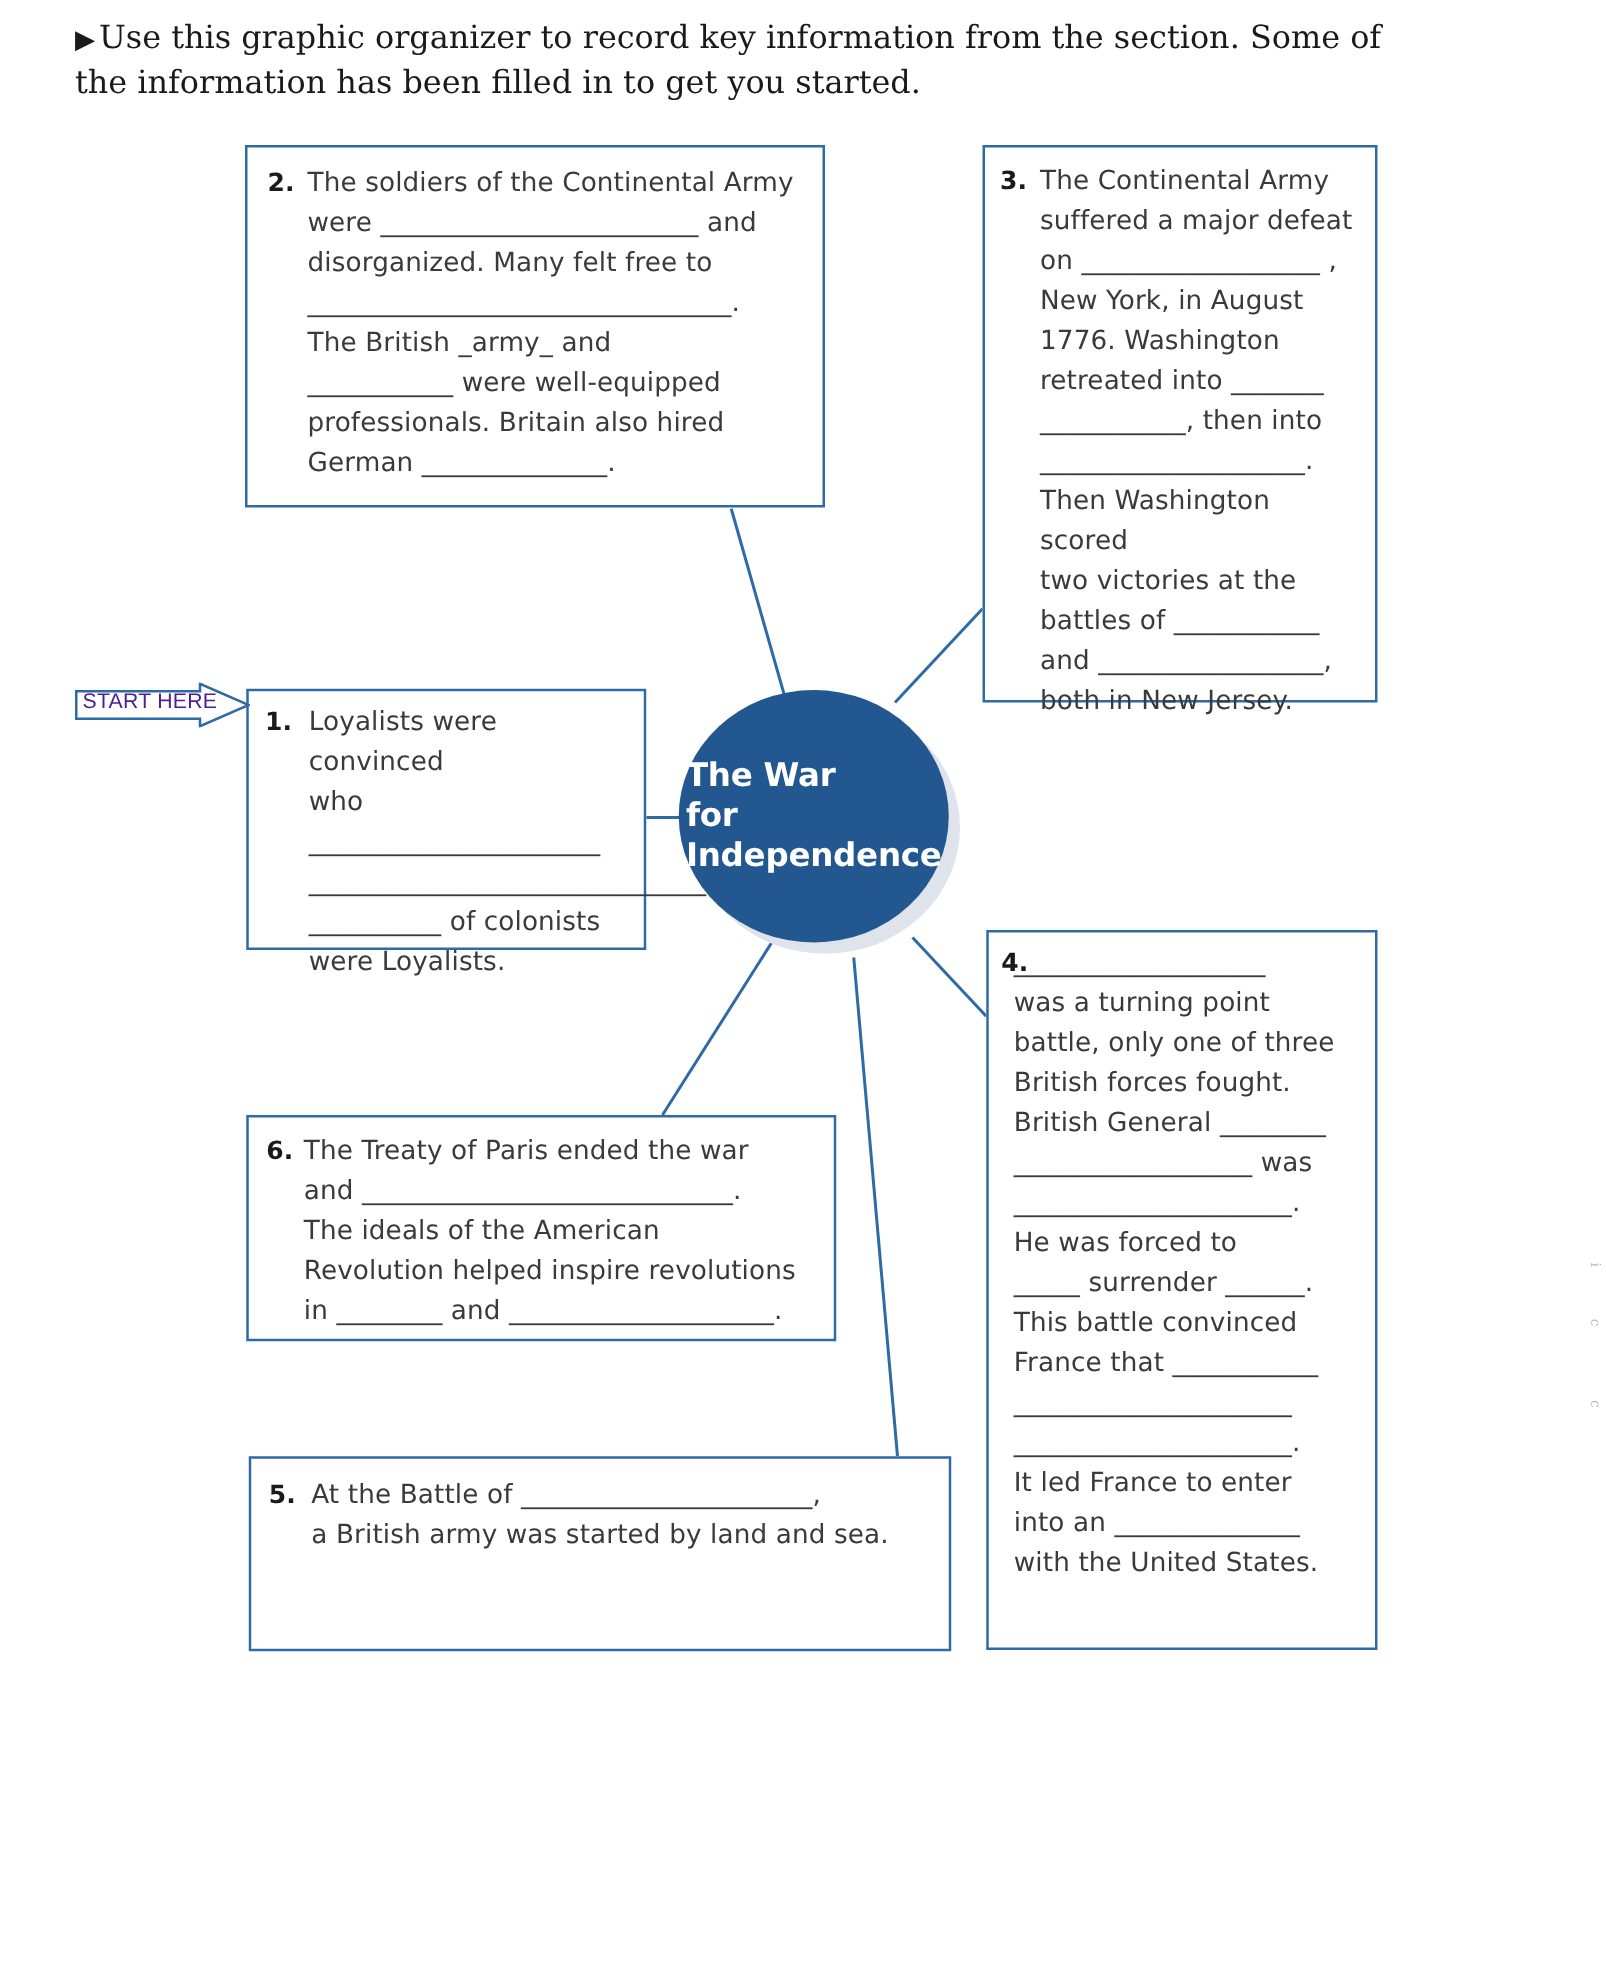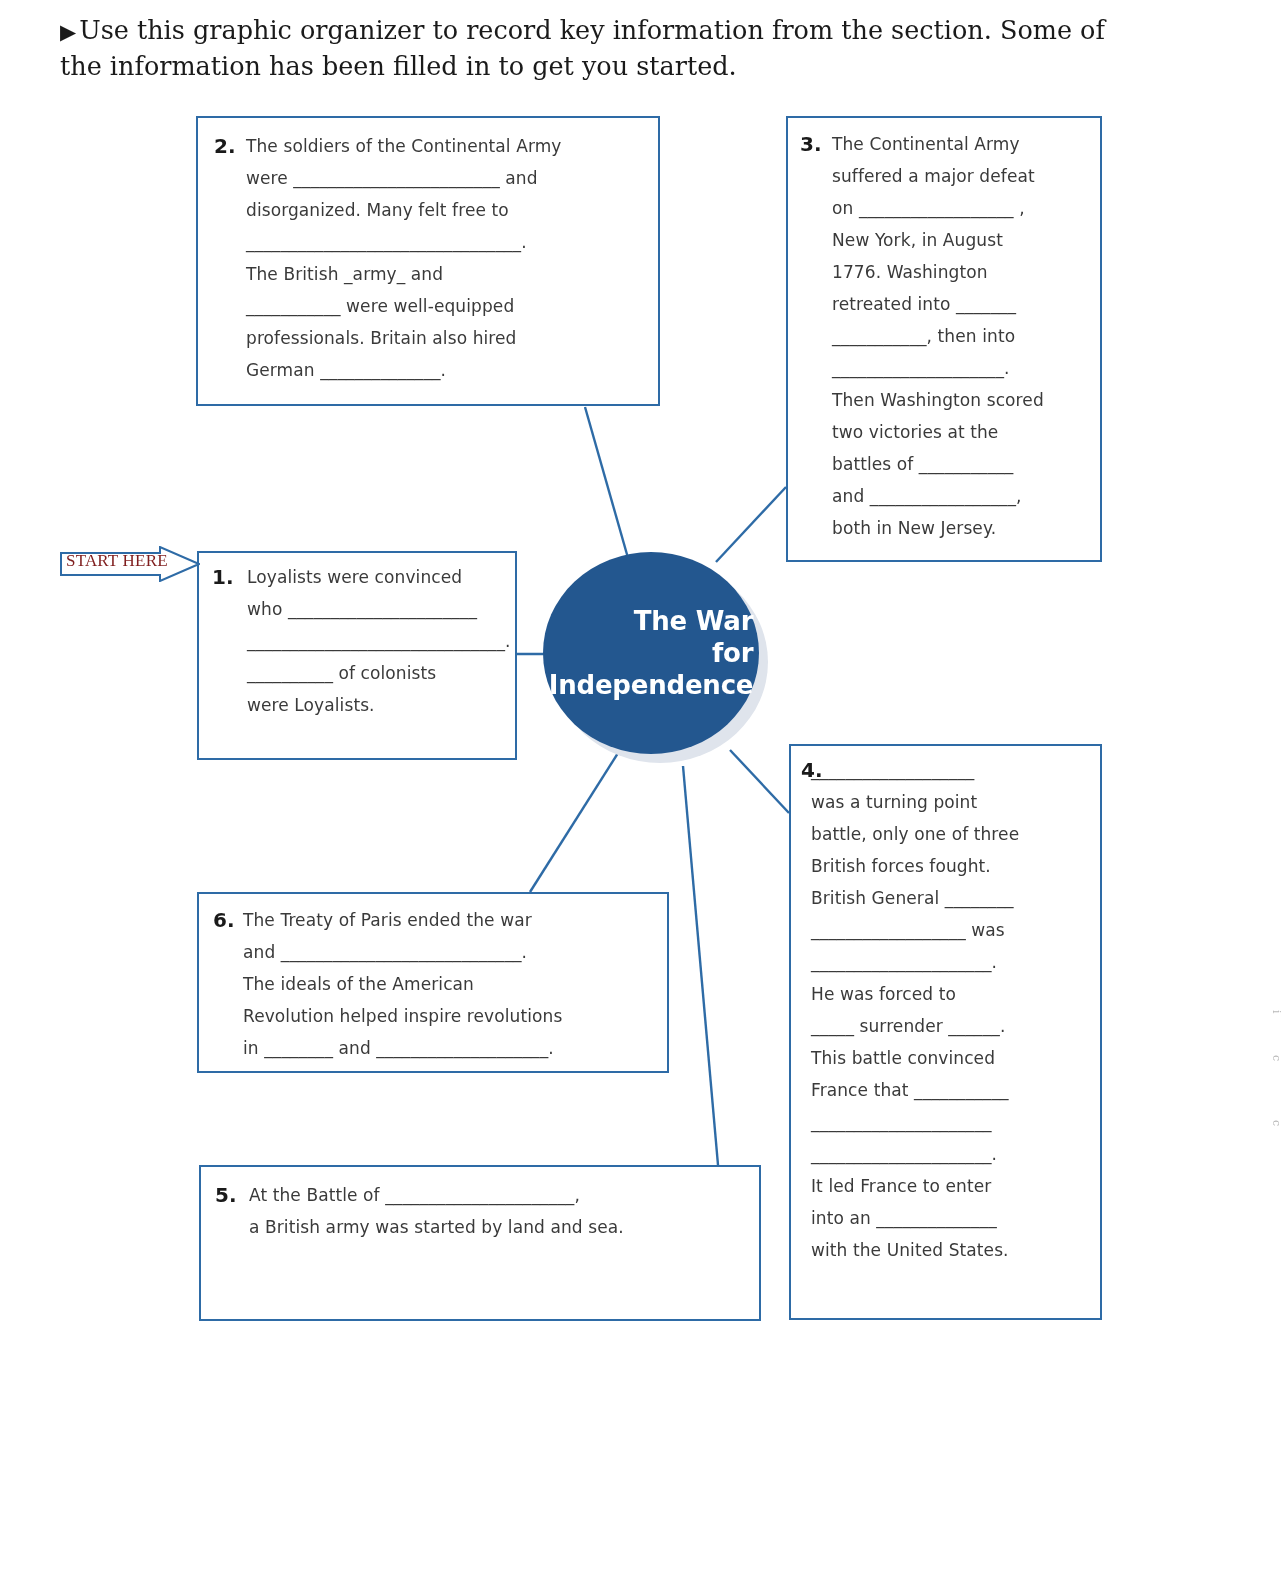--- a/index.html
+++ b/index.html
@@ -19,21 +19,21 @@
   
   .obox{
     position:absolute;box-sizing:border-box;
     border:2px solid #2e6ba6;background:#ffffff;
     z-index:4;
   }
   .obox .inner{
     position:relative;
     font-family:"DejaVu Sans","Liberation Sans",sans-serif;
     color:#3a3a3a;
-    font-size:17px;line-height:32px;
+    font-size:21px;line-height:32px;
     letter-spacing:.1px;
   }
   .num{
     position:absolute;font-weight:bold;color:#1a1a1a;
     font-size:20px;line-height:32px;
   }
   .body-txt{display:block;}
 
   
   #box2{left:196px;top:116px;width:464px;height:290px;}
@@ -64,35 +64,35 @@
   #circle-shadow{
     position:absolute;left:552px;top:561px;width:216px;height:202px;
     border-radius:50%;background:#dfe4ec;z-index:5;
   }
   #circle{
     position:absolute;left:543px;top:552px;width:216px;height:202px;
     border-radius:50%;background:#23578f;z-index:6;
     display:flex;align-items:center;justify-content:center;
   }
   #circle-label{
-    color:#ffffff;font-weight:bold;text-align:right;
+    color:#ffffff;font-weight:bold;text-align:left;
     font-family:"DejaVu Sans","Liberation Sans",sans-serif;
     font-size:26px;line-height:32px;white-space:pre-line;
     letter-spacing:-.2px;
   }
 
   
   #connectors{position:absolute;left:0;top:0;width:1285px;height:1575px;z-index:2;}
 
   
   #start-here{position:absolute;left:60px;top:546px;width:140px;height:36px;z-index:7;}
   #start-here-label{
     position:absolute;left:66px;top:551px;
-    font-family:Liberation Serif, serif;
-    font-size:17px;color:#7f1d1d;letter-spacing:.2px;z-index:8;
+    font-family:Liberation Sans, sans-serif;
+    font-size:17px;color:#4c1d95;letter-spacing:.2px;z-index:8;
   }
 
   
   .edge-frag{
     position:absolute;right:2px;color:#b9b9b9;font-size:11px;
     font-family:"DejaVu Serif","Liberation Serif",serif;
     writing-mode:vertical-rl;
   }
 </style>
 </head>

